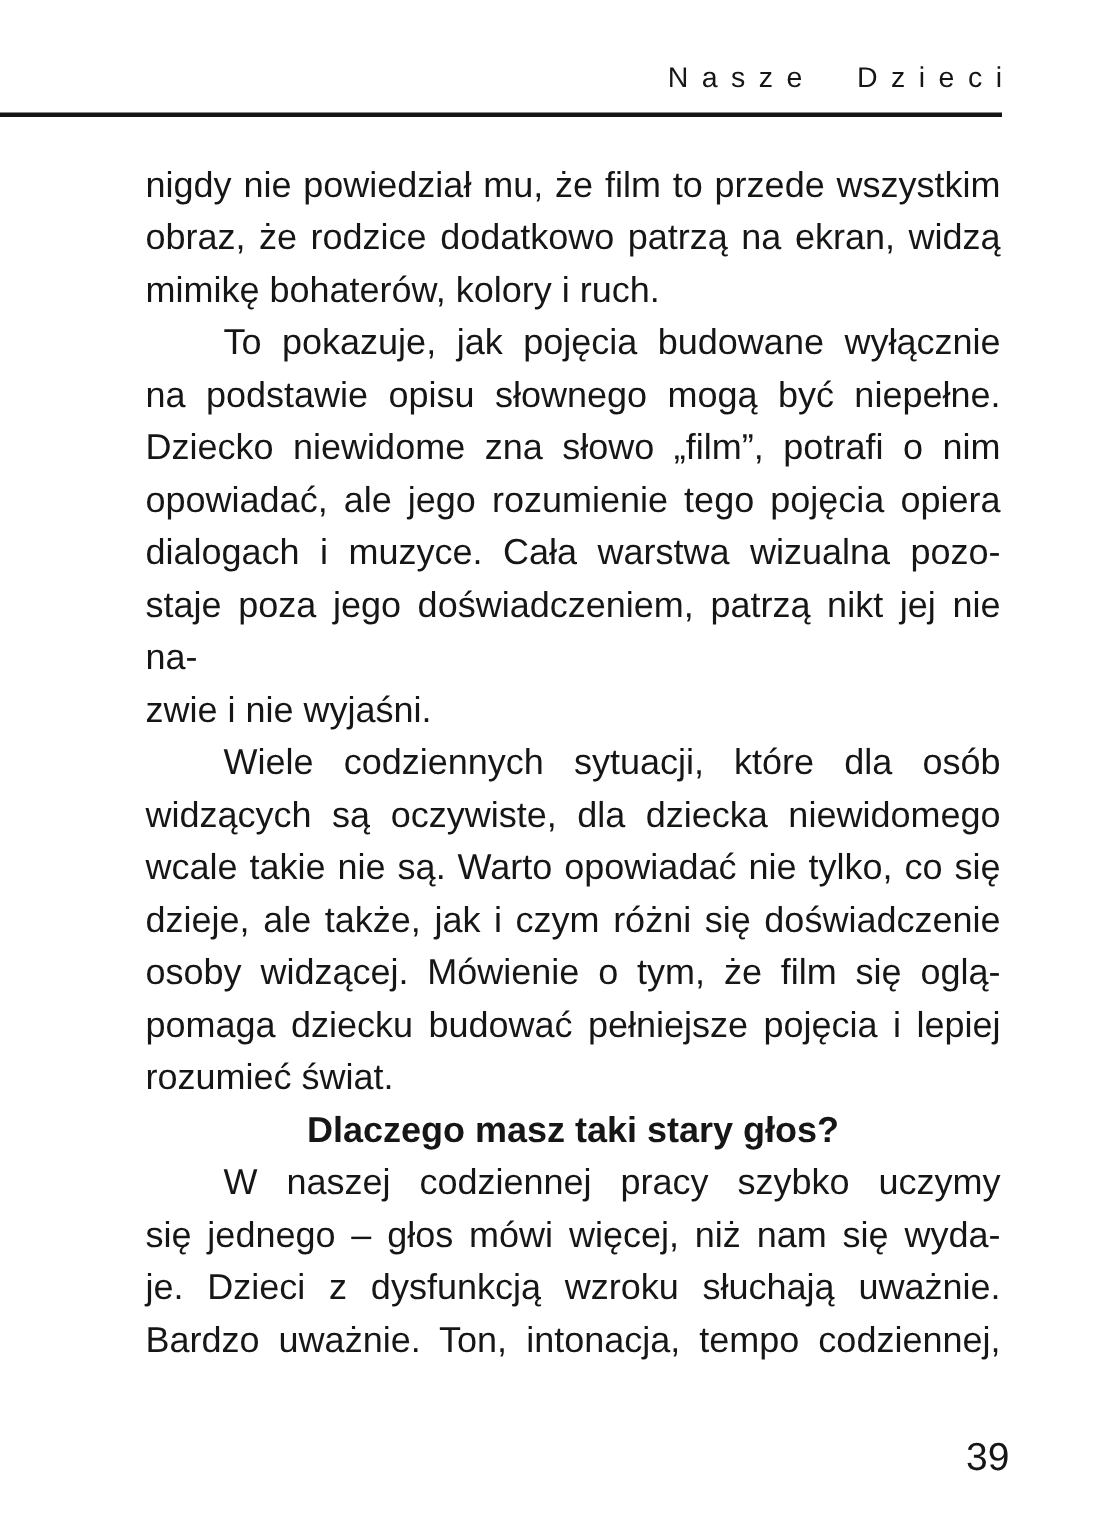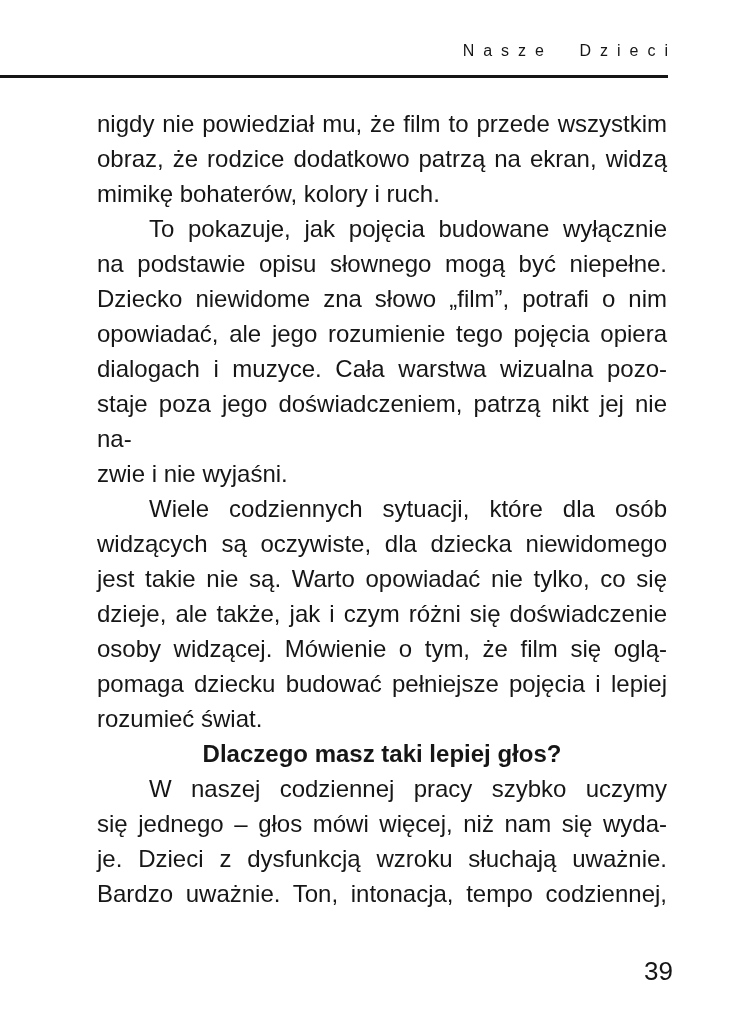--- a/index.html
+++ b/index.html
@@ -15,21 +15,21 @@
     background: #ffffff;
     overflow: hidden;
     font-family: "Liberation Sans", "DejaVu Sans", sans-serif;
     color: #161616;
   }
   
   .running-head {
     position: absolute;
     top: 42px;
     right: 74px;
-    font-size: 16px;
+    font-size: 19px;
     font-weight: 400;
     letter-spacing: 9px;
     word-spacing: 13px;
     margin-right: -9px; 
     white-space: nowrap;
     color: #161616;
   }
   .header-rule {
     position: absolute;
     top: 75px;
@@ -106,28 +106,28 @@
       <span class="ln j">Dziecko niewidome zna słowo „film”, potrafi o nim</span>
       <span class="ln j">opowiadać, ale jego rozumienie tego pojęcia opiera</span>
       <span class="ln j">dialogach i muzyce. Cała warstwa wizualna pozo-</span>
       <span class="ln j">staje poza jego doświadczeniem, patrzą nikt jej nie na-</span>
       <span class="ln end">zwie i nie wyjaśni.</span>
     </p>
 
     <p class="para">
       <span class="ln j ind">Wiele codziennych sytuacji, które dla osób</span>
       <span class="ln j">widzących są oczywiste, dla dziecka niewidomego</span>
-      <span class="ln j">jest takie nie są. Warto opowiadać nie tylko, co się</span>
+      <span class="ln j">wcale takie nie są. Warto opowiadać nie tylko, co się</span>
       <span class="ln j">dzieje, ale także, jak i czym różni się doświadczenie</span>
       <span class="ln j">osoby widzącej. Mówienie o tym, że film się oglą-</span>
       <span class="ln j">pomaga dziecku budować pełniejsze pojęcia i lepiej</span>
       <span class="ln end">rozumieć świat.</span>
     </p>
 
-    <h2 class="section-heading">Dlaczego masz taki lepiej głos?</h2>
+    <h2 class="section-heading">Dlaczego masz taki stary głos?</h2>
 
     <p class="para">
       <span class="ln j ind">W naszej codziennej pracy szybko uczymy</span>
       <span class="ln j">się jednego – głos mówi więcej, niż nam się wyda-</span>
       <span class="ln j">je. Dzieci z dysfunkcją wzroku słuchają uważnie.</span>
       <span class="ln j">Bardzo uważnie. Ton, intonacja, tempo codziennej,</span>
     </p>
 
   </main>
 

